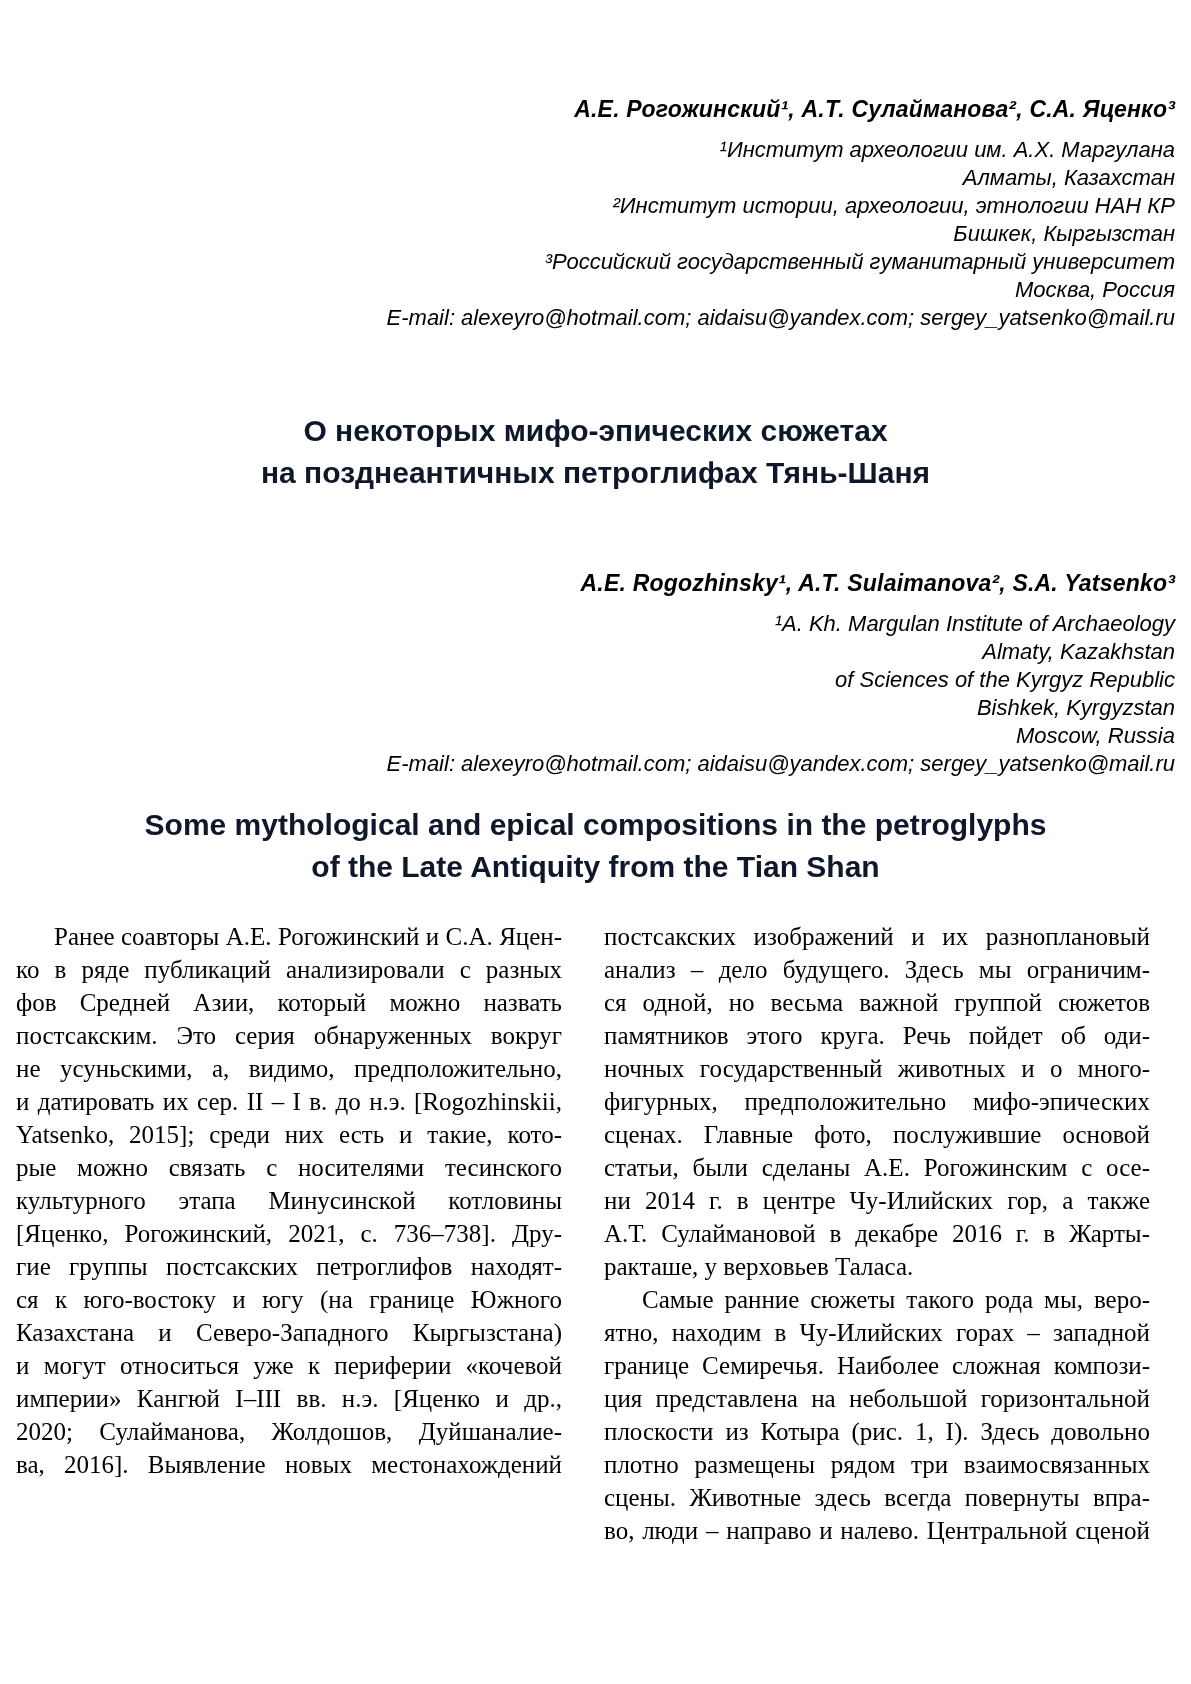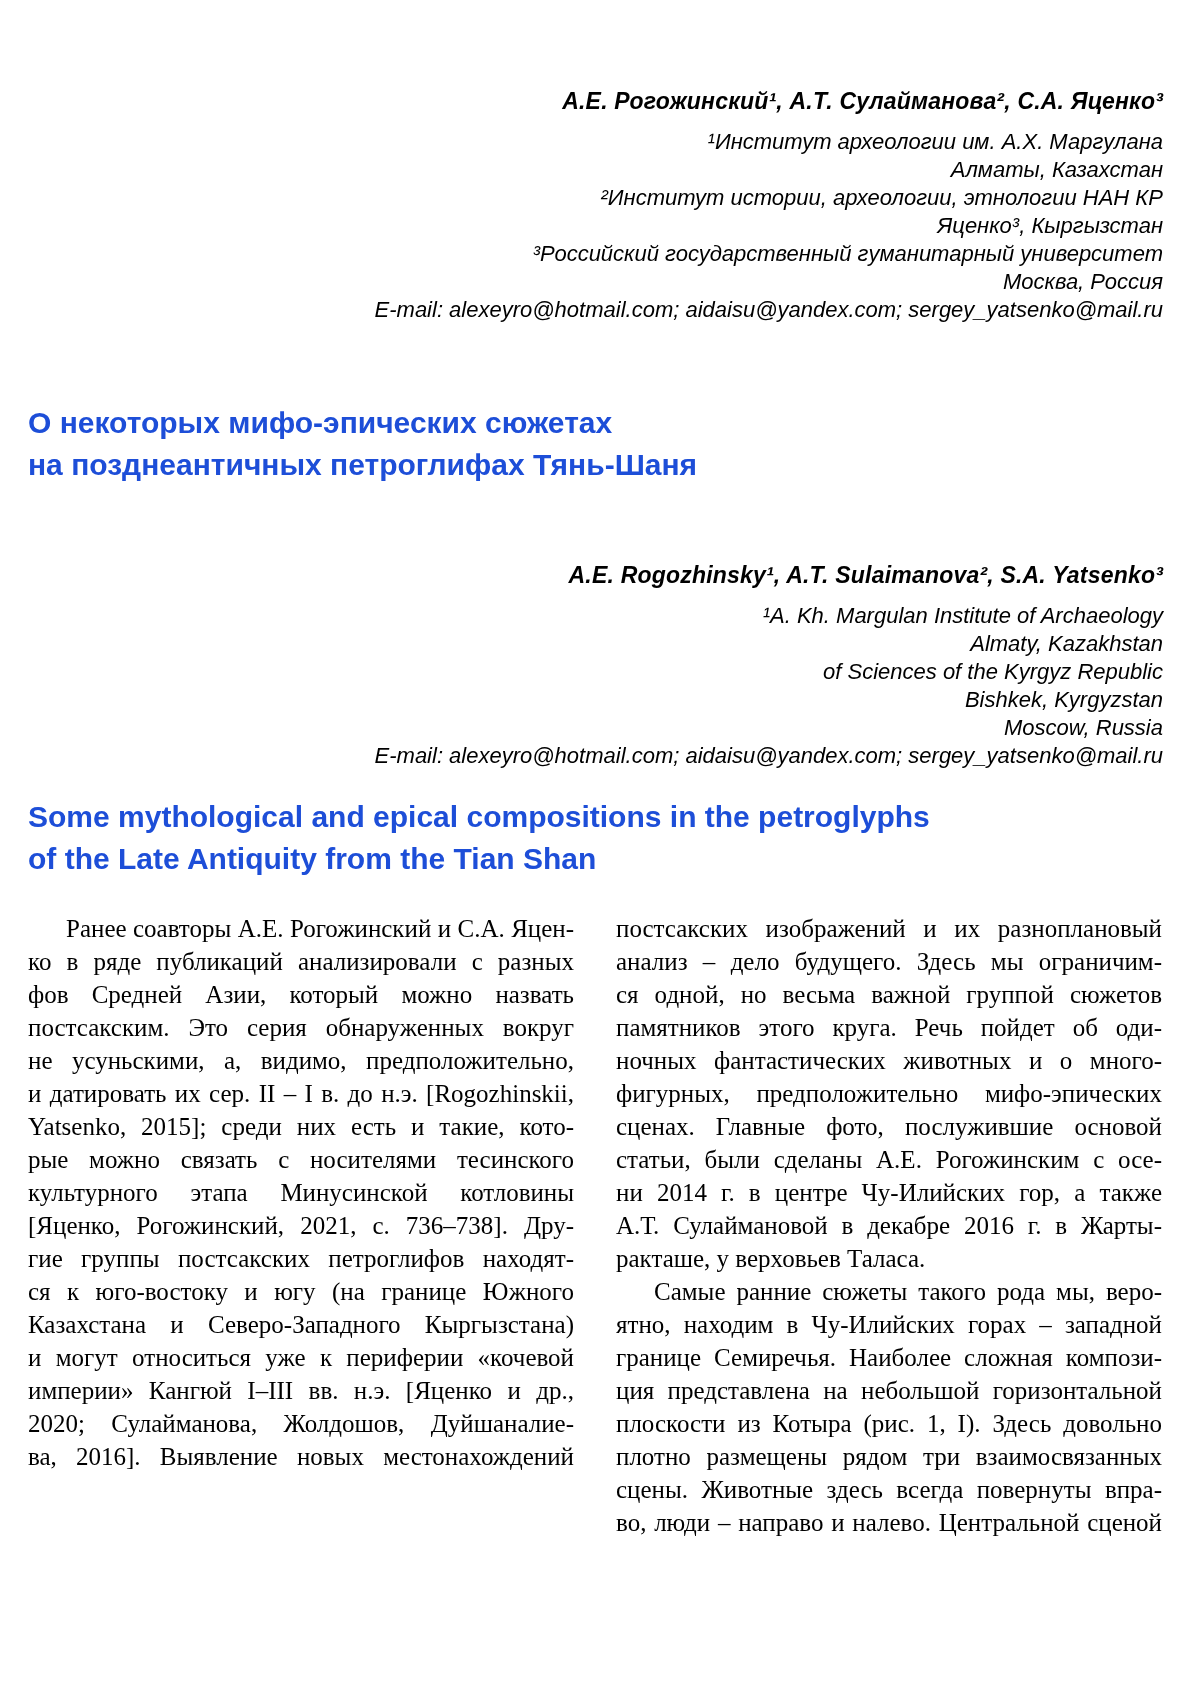--- a/index.html
+++ b/index.html
@@ -2,25 +2,25 @@
 <html><head>
 <meta charset="utf-8">
 <style>
   html, body { margin: 0; padding: 0; }
   body { background: #ffffff; font-family: "Liberation Serif", serif; }
 
   .page {
     position: relative;
     width: 1191px;
     height: 1600px;
-    margin: 0 auto;
+    margin: 8px auto;
     background: #ffffff;
     color: #000000;
     box-sizing: border-box;
-    padding: 0 28px;
+    padding: 0 16px;
     overflow: hidden;
   }
 
   
   .author-block {
     text-align: right;
     font-family: "Liberation Sans", sans-serif;
     font-style: italic;
     font-size: 22px;
     line-height: 28px;
@@ -32,26 +32,26 @@
     font-size: 23px;
     line-height: 34px;
     margin-bottom: 10px;
     letter-spacing: 0.2px;
   }
   .affil-line { font-style: italic; }
 
   
   .article-title {
     margin: 0;
-    text-align: left;
+    text-align: center;
     font-family: "Liberation Sans", sans-serif;
     font-weight: bold;
     font-size: 30px;
     line-height: 42px;
-    color: #1d4ed8;
+    color: #0f172a;
   }
   .article-title.ru { margin-top: 78px; }
   .article-title.en { margin-top: 26px; }
 
   
   .body-columns {
     display: flex;
     gap: 42px;
     margin-top: 32px;
     font-family: "Liberation Serif", serif;
@@ -73,21 +73,21 @@
 <body style="background: rgb(255, 255, 255);">
 
 <div class="page" style="background: rgb(255, 255, 255); color: rgb(0, 0, 0);">
 
   <div class="author-block ru">
     <div class="authors-line">А.Е. Рогожинский¹, А.Т. Сулайманова², С.А. Яценко³</div>
     <div>
         <div class="affil-line">¹Институт археологии им. А.Х. Маргулана</div>
         <div class="affil-line">Алматы, Казахстан</div>
         <div class="affil-line">²Институт истории, археологии, этнологии НАН КР</div>
-        <div class="affil-line">Яценко³, Кыргызстан</div>
+        <div class="affil-line">Бишкек, Кыргызстан</div>
         <div class="affil-line">³Российский государственный гуманитарный университет</div>
         <div class="affil-line">Москва, Россия</div>
       </div>
     <div class="affil-line">E-mail: alexeyro@hotmail.com; aidaisu@yandex.com; sergey_yatsenko@mail.ru</div>
   </div>
 
   <h1 class="article-title ru">
     <div>О некоторых мифо-эпических сюжетах</div>
     <div>на позднеантичных петроглифах Тянь-Шаня</div>
   </h1>
@@ -127,21 +127,21 @@
         <div class="body-line">и могут относиться уже к периферии «кочевой</div>
         <div class="body-line">империи» Кангюй I–III вв. н.э. [Яценко и др.,</div>
         <div class="body-line">2020; Сулайманова, Жолдошов, Дуйшаналие-</div>
         <div class="body-line">ва, 2016]. Выявление новых местонахождений</div>
       </div>
     <div class="col">
         <div class="body-line">постсакских изображений и их разноплановый</div>
         <div class="body-line">анализ – дело будущего. Здесь мы ограничим-</div>
         <div class="body-line">ся одной, но весьма важной группой сюжетов</div>
         <div class="body-line">памятников этого круга. Речь пойдет об оди-</div>
-        <div class="body-line">ночных фантастических животных и о много-</div>
+        <div class="body-line">ночных государственный животных и о много-</div>
         <div class="body-line">фигурных, предположительно мифо-эпических</div>
         <div class="body-line">сценах. Главные фото, послужившие основой</div>
         <div class="body-line">статьи, были сделаны А.Е. Рогожинским с осе-</div>
         <div class="body-line">ни 2014 г. в центре Чу-Илийских гор, а также</div>
         <div class="body-line">А.Т. Сулаймановой в декабре 2016 г. в Жарты-</div>
         <div class="body-line para-end">ракташе, у верховьев Таласа.</div>
         <div class="body-line indent">Самые ранние сюжеты такого рода мы, веро-</div>
         <div class="body-line">ятно, находим в Чу-Илийских горах – западной</div>
         <div class="body-line">границе Семиречья. Наиболее сложная компози-</div>
         <div class="body-line">ция представлена на небольшой горизонтальной</div>

